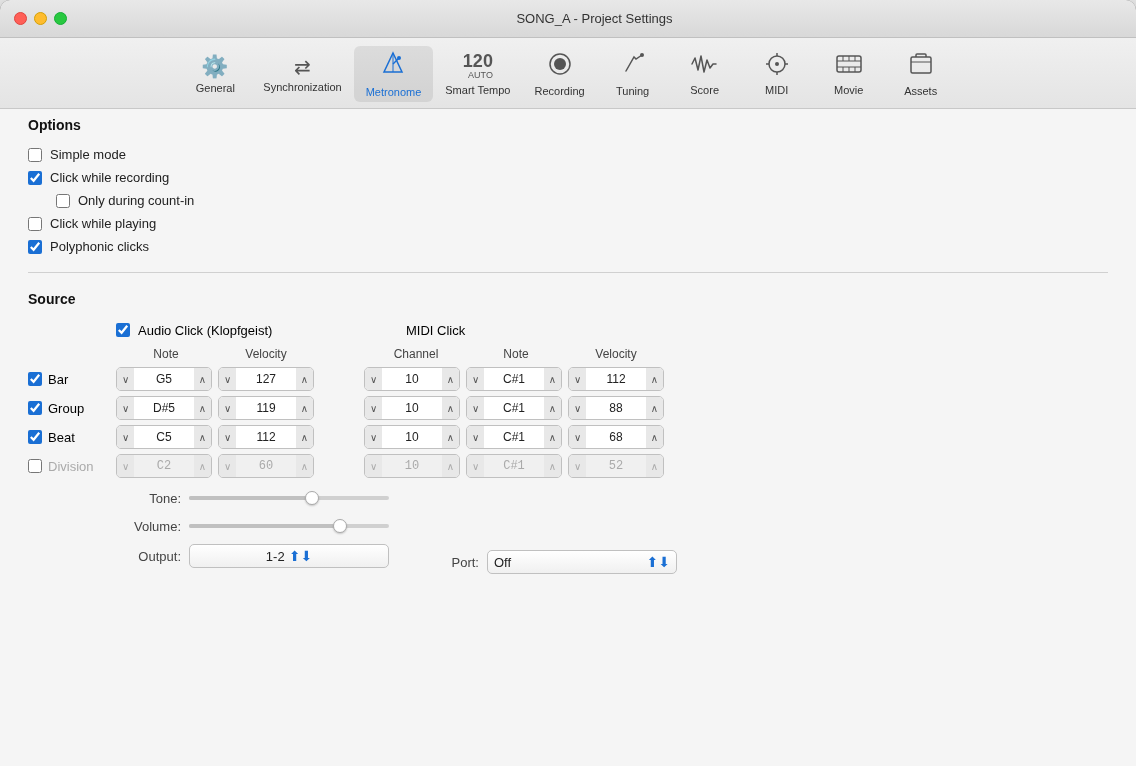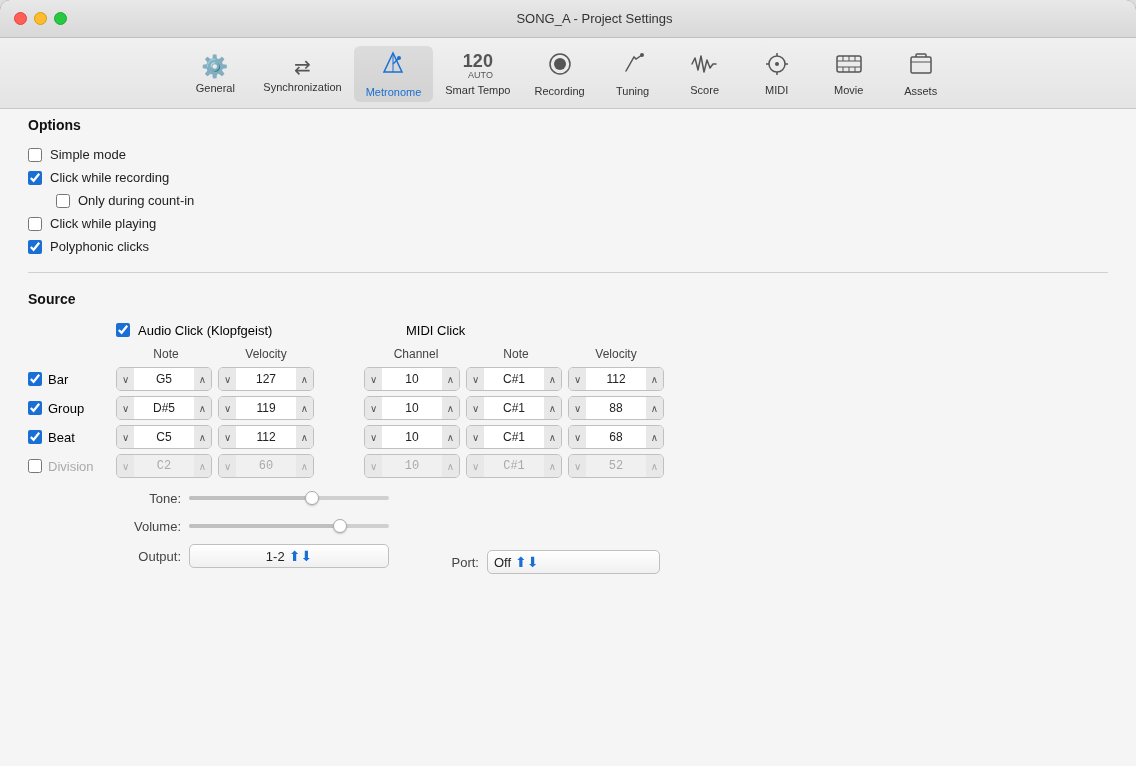--- a/index.html
+++ b/index.html
@@ -187,22 +187,22 @@
     .select-control .chevron {
       color: #1a6fd4;
       font-size: 14px;
       margin-left: 4px;
     }
     .output-select {
       width: 200px;
       justify-content: center;
     }
     .port-select {
-      width: 173px;
-      justify-content: flex-start;
+      width: 190px;
+      justify-content: space-between;
     }
     .port-row {
       display: flex;
       align-items: center;
       margin-top: 8px;
     }
     .port-label {
       font-size: 13px;
       color: #444;
       width: 40px;

